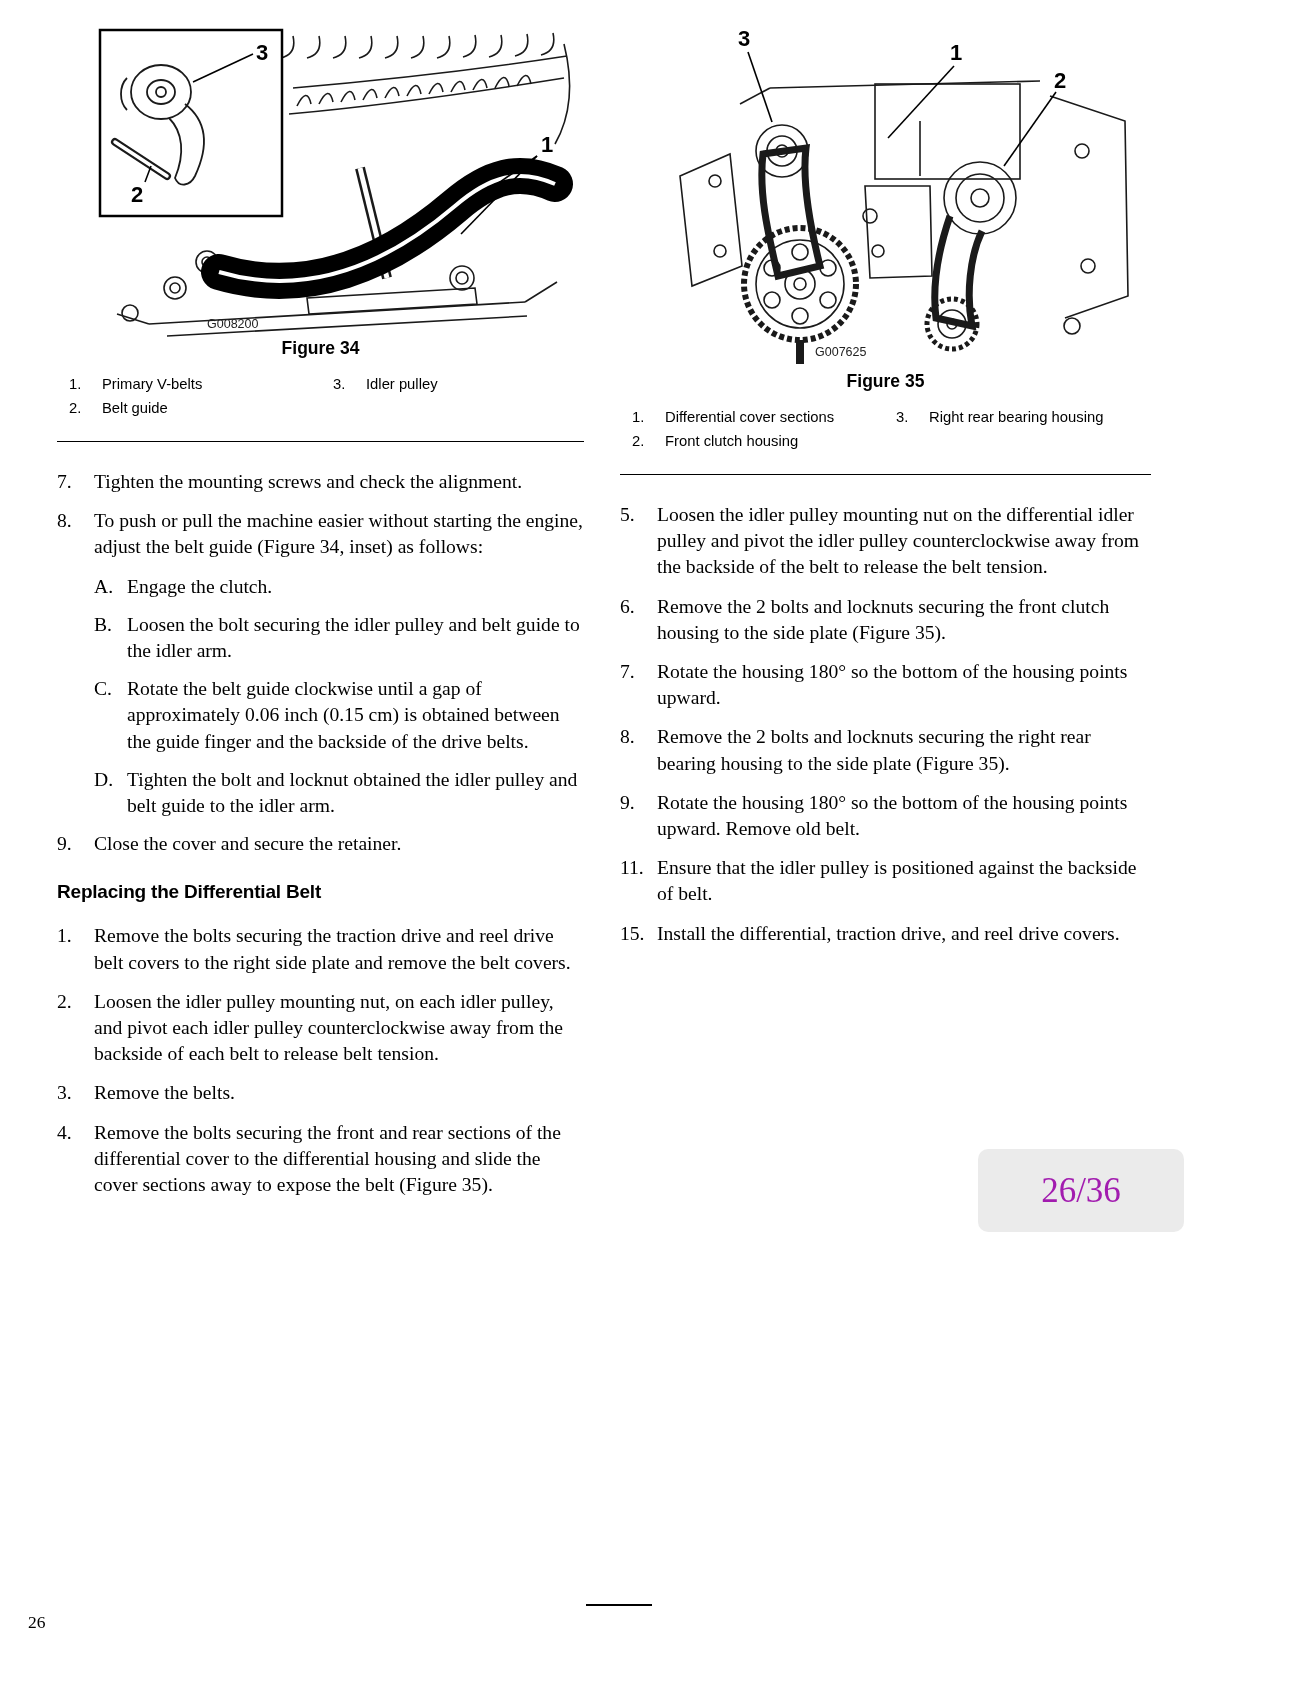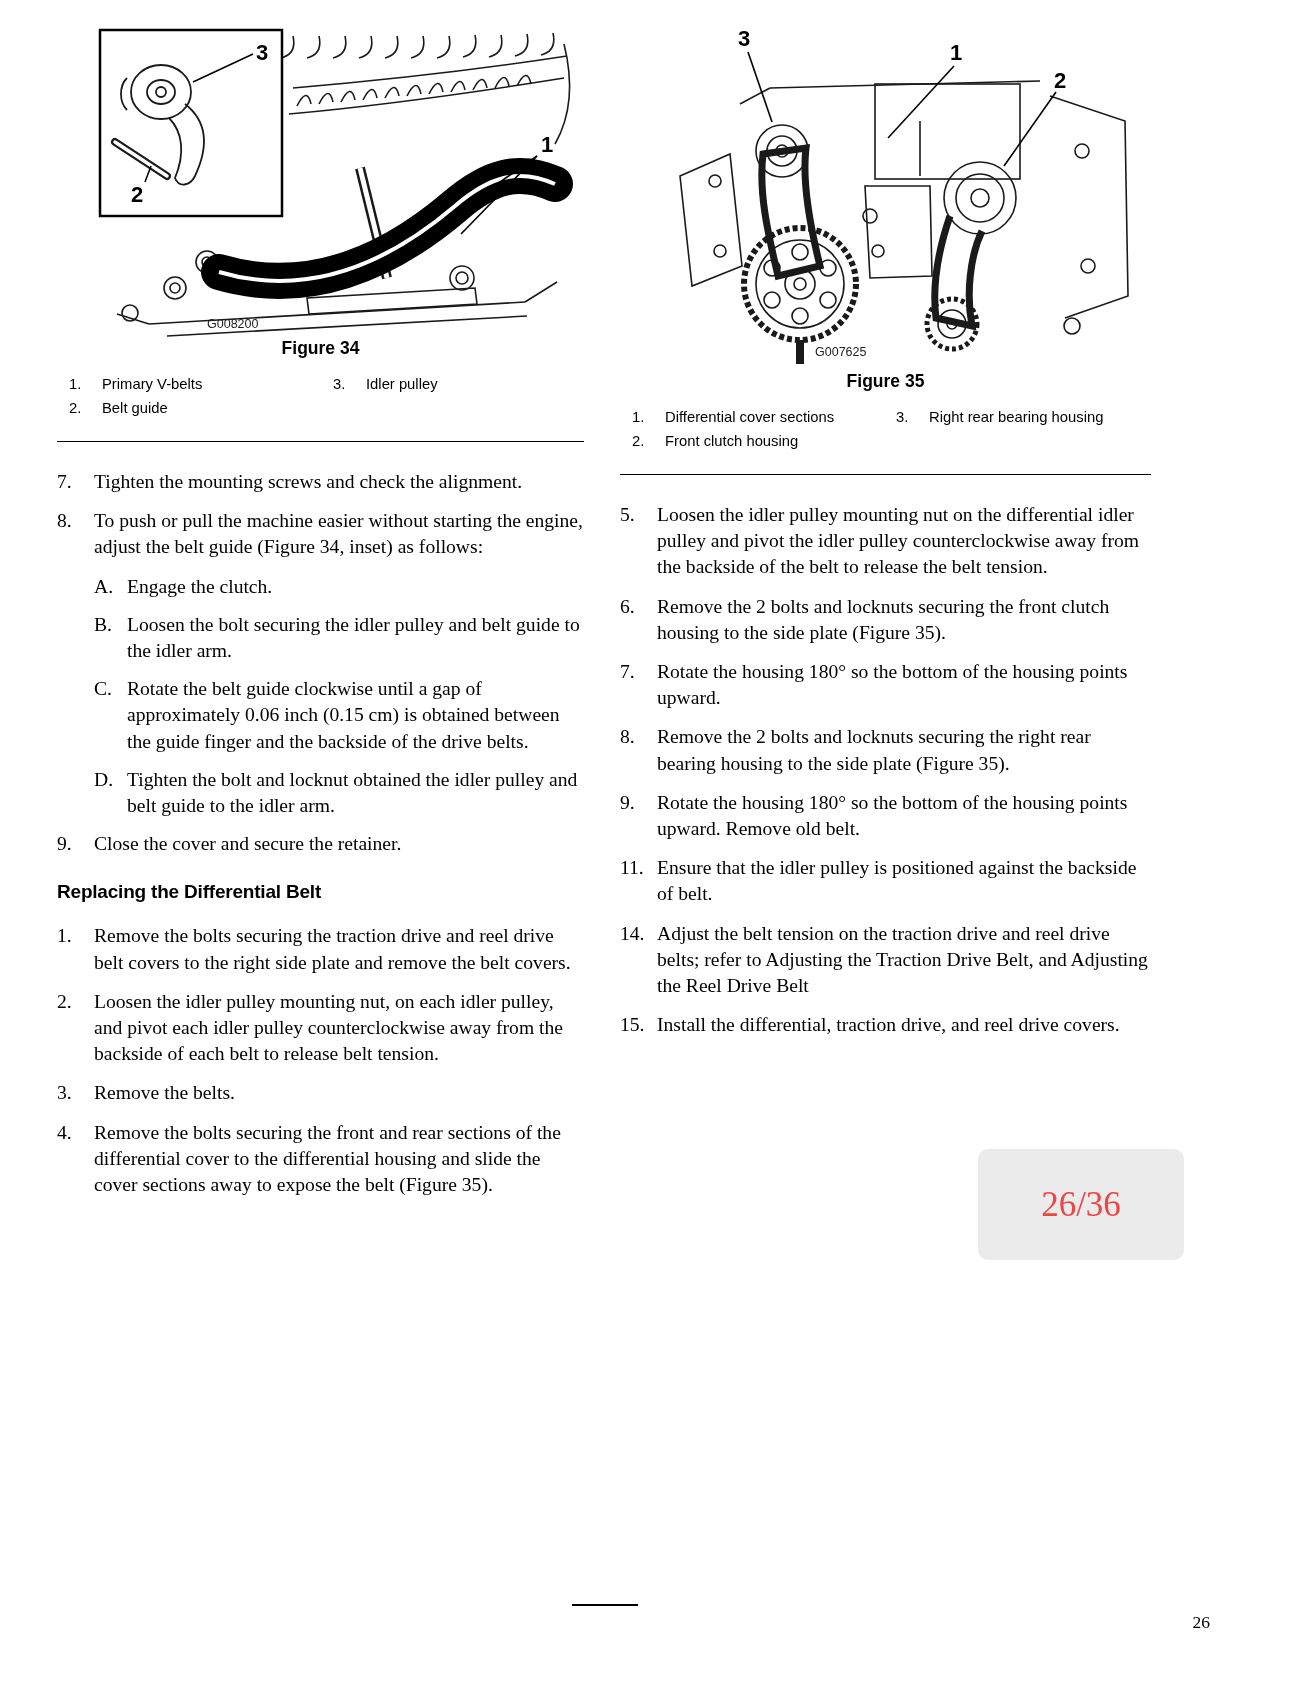--- a/index.html
+++ b/index.html
@@ -36,28 +36,28 @@
   .substeps { margin-left:37px; }
   .substep { display:flex; margin-bottom:12px; font-size:19.6px; line-height:26.2px; }
   .substep .snum { flex:none; width:33px; }
 
   .section-heading {
     font-family:"Liberation Sans", sans-serif; font-weight:bold;
     font-size:19px; letter-spacing:-0.2px; margin:24px 0 20px 0;
   }
 
   .page-indicator {
-    position:absolute; left:978px; top:1149px; width:206px; height:111px;
+    position:absolute; left:978px; top:1149px; width:206px; height:83px;
     background:rgba(230,230,230,0.82); border-radius:10px;
     display:flex; align-items:center; justify-content:center;
-    font-family:"Liberation Serif", serif; font-size:35px; color:#ef4444;
+    font-family:"Liberation Serif", serif; font-size:35px; color:#a21caf;
     z-index:5;
   }
 
-  .footer { position:absolute; left:0; top:1604px; width:1210px; text-align:right; }
+  .footer { position:absolute; left:0; top:1604px; width:1210px; text-align:left;padding-left:28px; }
   .footer-line { width:66px; border-top:2px solid #000; margin:0 auto; }
   .footer-num { font-size:17.5px; margin-top:6px; }
 
   svg text.callout {
     font-family:"Liberation Sans", sans-serif; font-weight:bold; font-size:22px; fill:#000;
   }
   svg text.figcode { font-family:"Liberation Sans", sans-serif; font-size:12.5px; fill:#222; }
 </style>
 </head>
 <body>
@@ -275,24 +275,20 @@
     </div>
     <div class="step">
       <span class="snum">9.</span>
       <span class="stext">Rotate the housing 180° so the bottom of the housing points upward. Remove old belt.</span>
     </div>
     <div class="step">
       <span class="snum">11.</span>
       <span class="stext">Ensure that the idler pulley is positioned against the backside of belt.</span>
     </div>
     <div class="step">
-      <span class="snum">14.</span>
-      <span class="stext">Adjust the belt tension on the traction drive and reel drive belts; refer to Adjusting the Traction Drive Belt, and Adjusting the Reel Drive Belt</span>
-    </div>
-    <div class="step">
       <span class="snum">15.</span>
       <span class="stext">Install the differential, traction drive, and reel drive covers.</span>
     </div>
   </div>
 </div>
 
 <div class="page-indicator">
   <span>26/36</span>
 </div>
 

